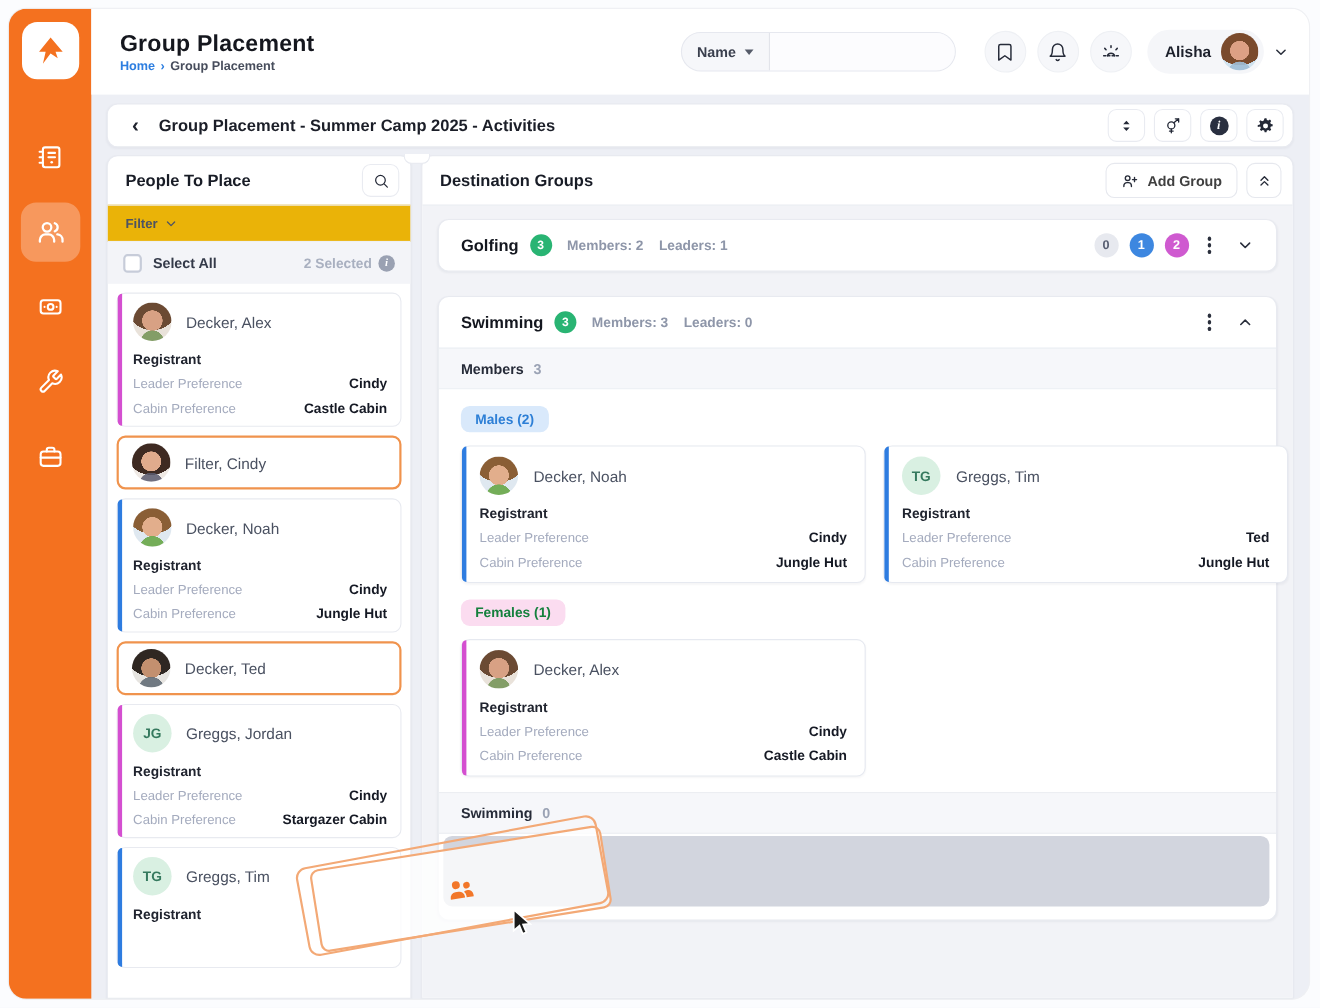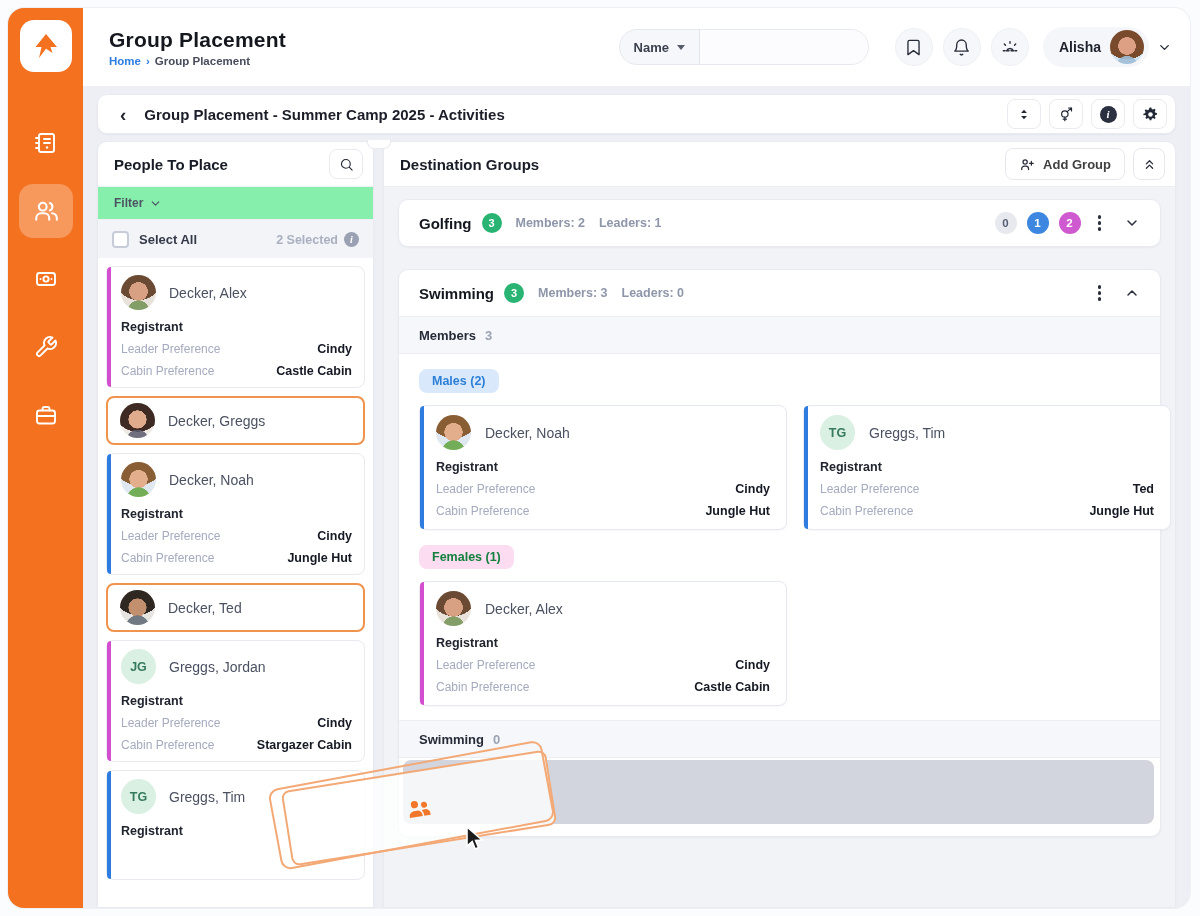--- a/index.html
+++ b/index.html
@@ -48,21 +48,21 @@
   .panels { display:flex; gap:9px; margin-top:7px; flex:1; min-height:0; position:relative; }
   .divider-tab { position:absolute; left:270px; top:-1px; width:24px; height:9px; background:#fff; border:1px solid #e8eaf0; border-top:none; border-radius:0 0 7px 7px; z-index:3; }
 
   .panel { background:#fff; border:1px solid #e8eaf0; border-radius:10px 10px 0 0; display:flex; flex-direction:column; min-height:0; box-shadow:0 1px 2px rgba(25,30,50,.04); }
   .people-panel { width:277px; flex:none; }
   .groups-panel { flex:1; min-width:0; }
   .panel-head { height:44px; display:flex; align-items:center; padding:0 10px 0 16px; flex:none; }
   .panel-title { font-size:15px; font-weight:700; color:#181c26; }
 
   
-  .filter-row { height:32px; border-top:1px solid #eef0f4; border-bottom:1px solid #eef0f4; display:flex; align-items:center; gap:6px; padding:16px 16px; background:#86efac; cursor:pointer; flex:none; }
+  .filter-row { height:32px; border-top:1px solid #eef0f4; border-bottom:1px solid #eef0f4; display:flex; align-items:center; gap:6px; padding:16px 16px; background:#eab308; cursor:pointer; flex:none; }
   .filter-label { font-size:12px; font-weight:700; color:#4d5363; }
   .select-row { height:38px; background:#f3f4f8; display:flex; align-items:center; padding:0 14px; gap:10px; flex:none; }
   .checkbox { width:17px; height:17px; border:2px solid #c7ccd9; border-radius:4px; background:#fff; cursor:pointer; }
   .select-label { font-size:13px; font-weight:600; color:#343a49; }
   .selected-wrap { margin-left:auto; display:flex; align-items:flex-end; gap:6px; }
   .selected-text { font-size:12.5px; color:#a9b0c0; font-weight:600; }
   .mini-info { width:15px; height:15px; border-radius:50%; background:#9aa1b2; color:#fff; font-size:10px; font-weight:800; display:flex; align-items:center; justify-content:center; font-family:"Liberation Serif",serif; font-style:italic; }
   .people-list { padding:8px; display:flex; flex-direction:column; gap:8px; overflow:hidden; }
 
   .pcard { position:relative; border:1px solid #e8eaf0; border-radius:8px; background:#fff; flex:none; }
@@ -357,21 +357,21 @@
                 <div class="prow">
                     <span class="plabel">Cabin Preference</span>
                     <span class="pvalue">Castle Cabin</span>
                   </div>
               </div>
             </div>
 
             <div class="pcard sel">
               <div class="pcard-top">
                 <div class="avatar ph woman"></div>
-                <span class="pname">Decker, Greggs</span>
+                <span class="pname">Filter, Cindy</span>
               </div>
             </div>
 
             <div class="pcard">
               <div class="accent blue"></div>
               <div class="pcard-top">
                 <div class="avatar ph boy"></div>
                 <span class="pname">Decker, Noah</span>
               </div>
               <div class="pcard-body">

